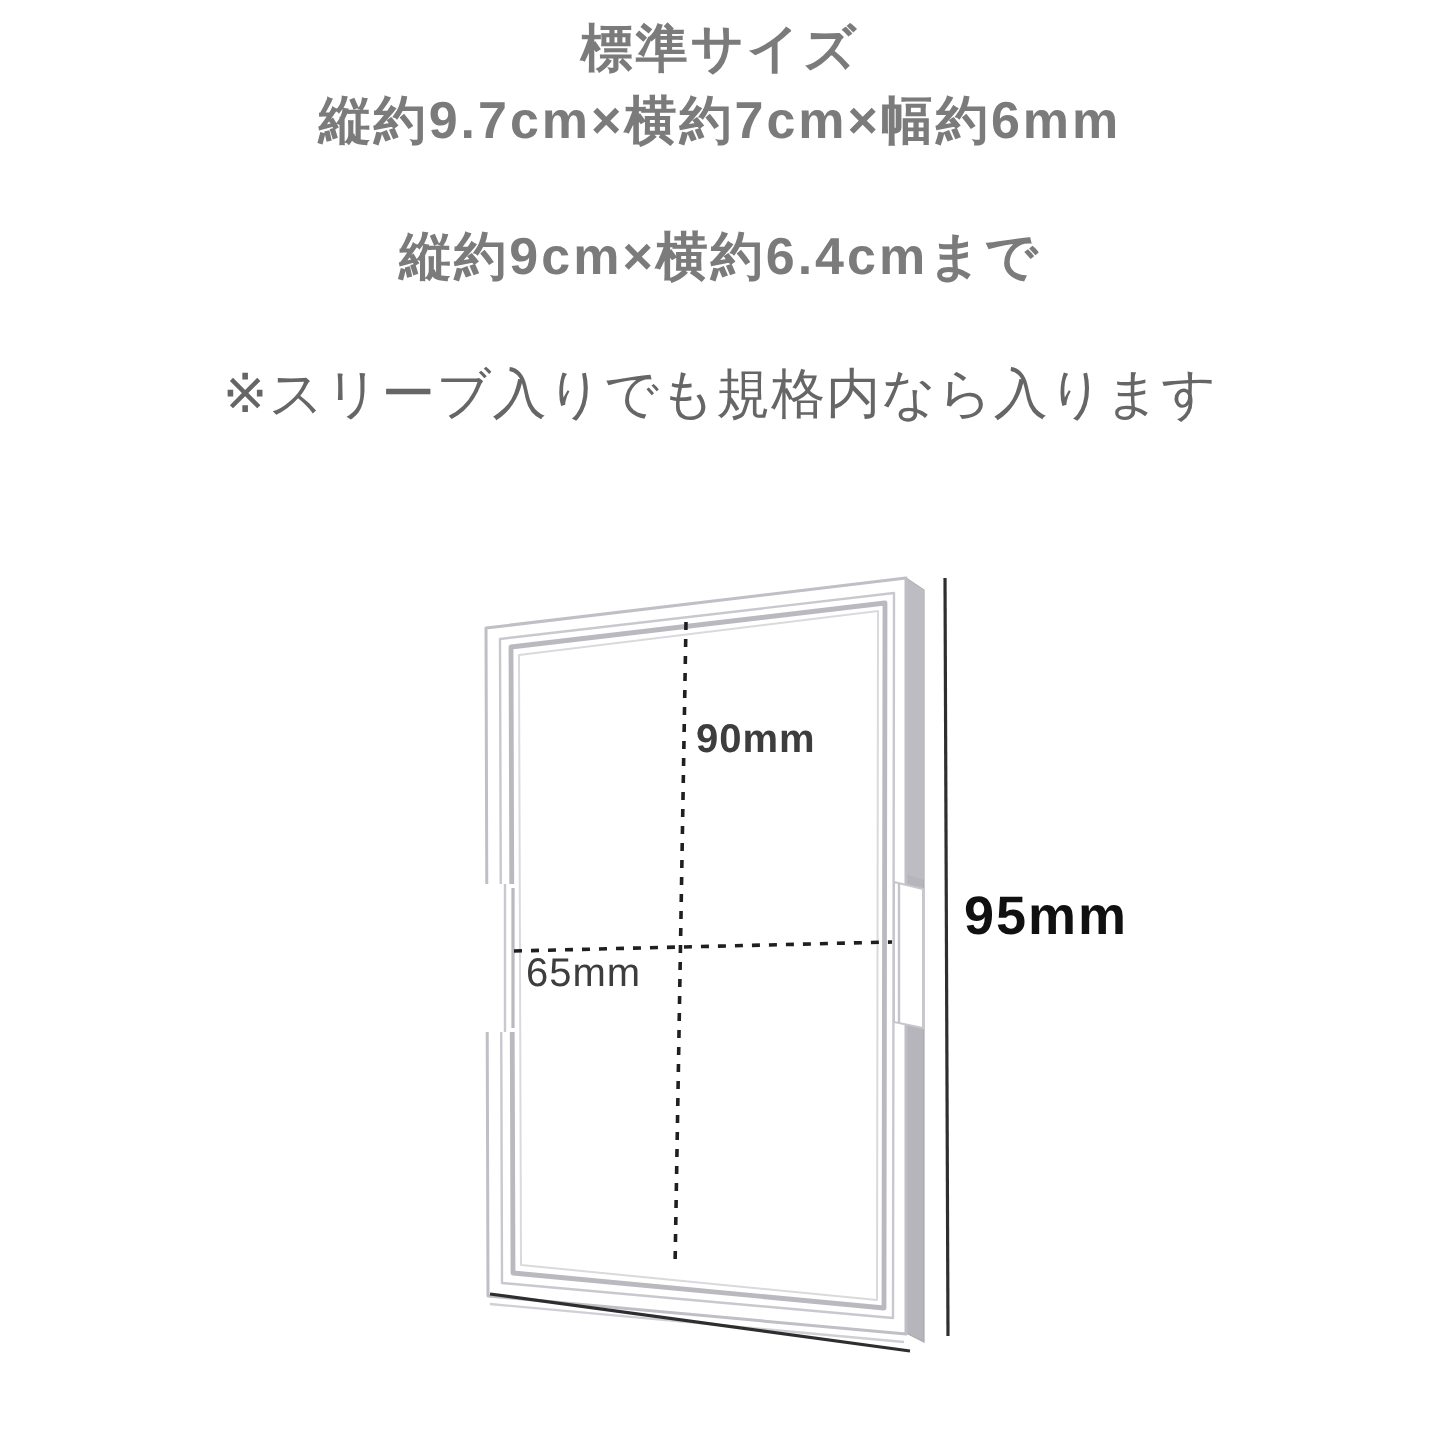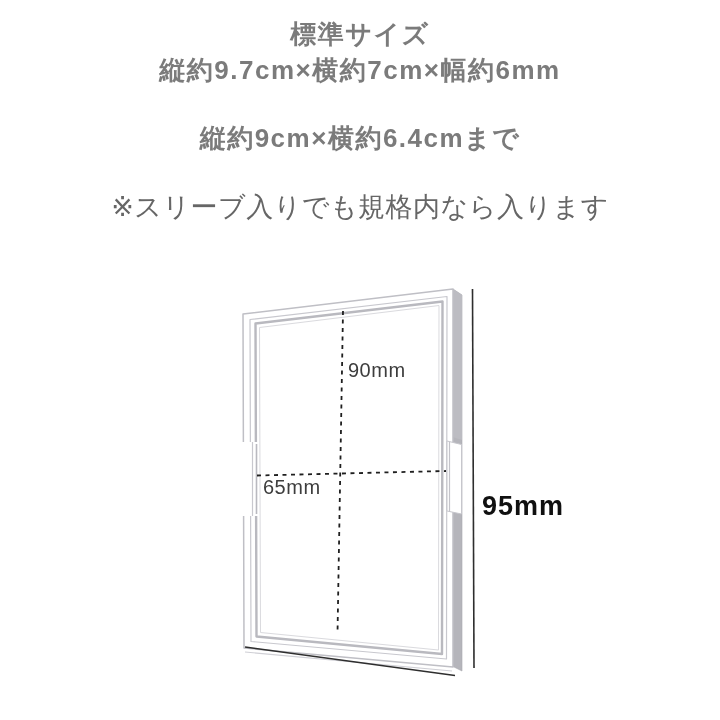--- a/index.html
+++ b/index.html
@@ -17,21 +17,20 @@
   }
   
   .text-stack {
     position: absolute;
     top: 6px;
     left: 0;
     width: 720px;
     text-align: center;
     color: #7b7b7b;
     font-weight: 700;
-    margin-top: 10px;
   }
   .hline {
     font-size: 26px;
     line-height: 36px;
     letter-spacing: 1.5px;
     white-space: nowrap;
   }
   .gap-sm { height: 32px; }
   .note-line {
     margin-top: 34px;
@@ -55,23 +54,22 @@
     letter-spacing: 0.5px;
     white-space: nowrap;
   }
   .dim-label-big {
     position: absolute;
     font-size: 27px;
     font-weight: 700;
     color: #101010;
     letter-spacing: 1px;
     white-space: nowrap;
-    margin-top: 48px;
   }
-  #label-90 { left: 348px; top: 359px; }
+  #label-90 { left: 348px; top: 359px; font-weight: bold; }
   #label-65 { left: 263px; top: 476px; text-align: center; }
   #label-95 { left: 482px; top: 443px; }
   #label-70 { left: 287px; top: 673px; }
 </style>
 </head>
 <body>
 
 <div id="page">
 
   <div class="text-stack">

